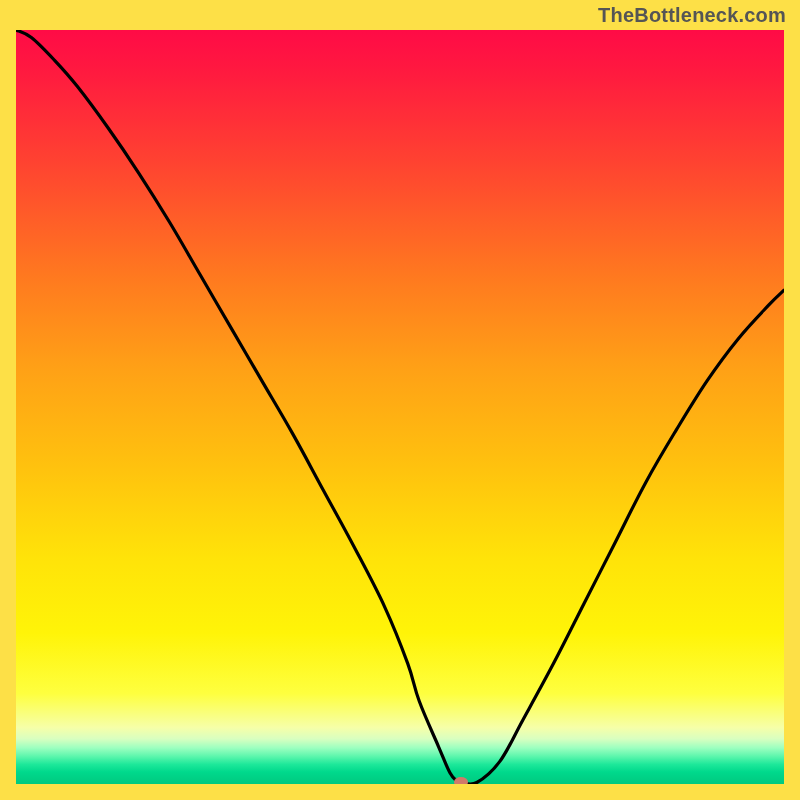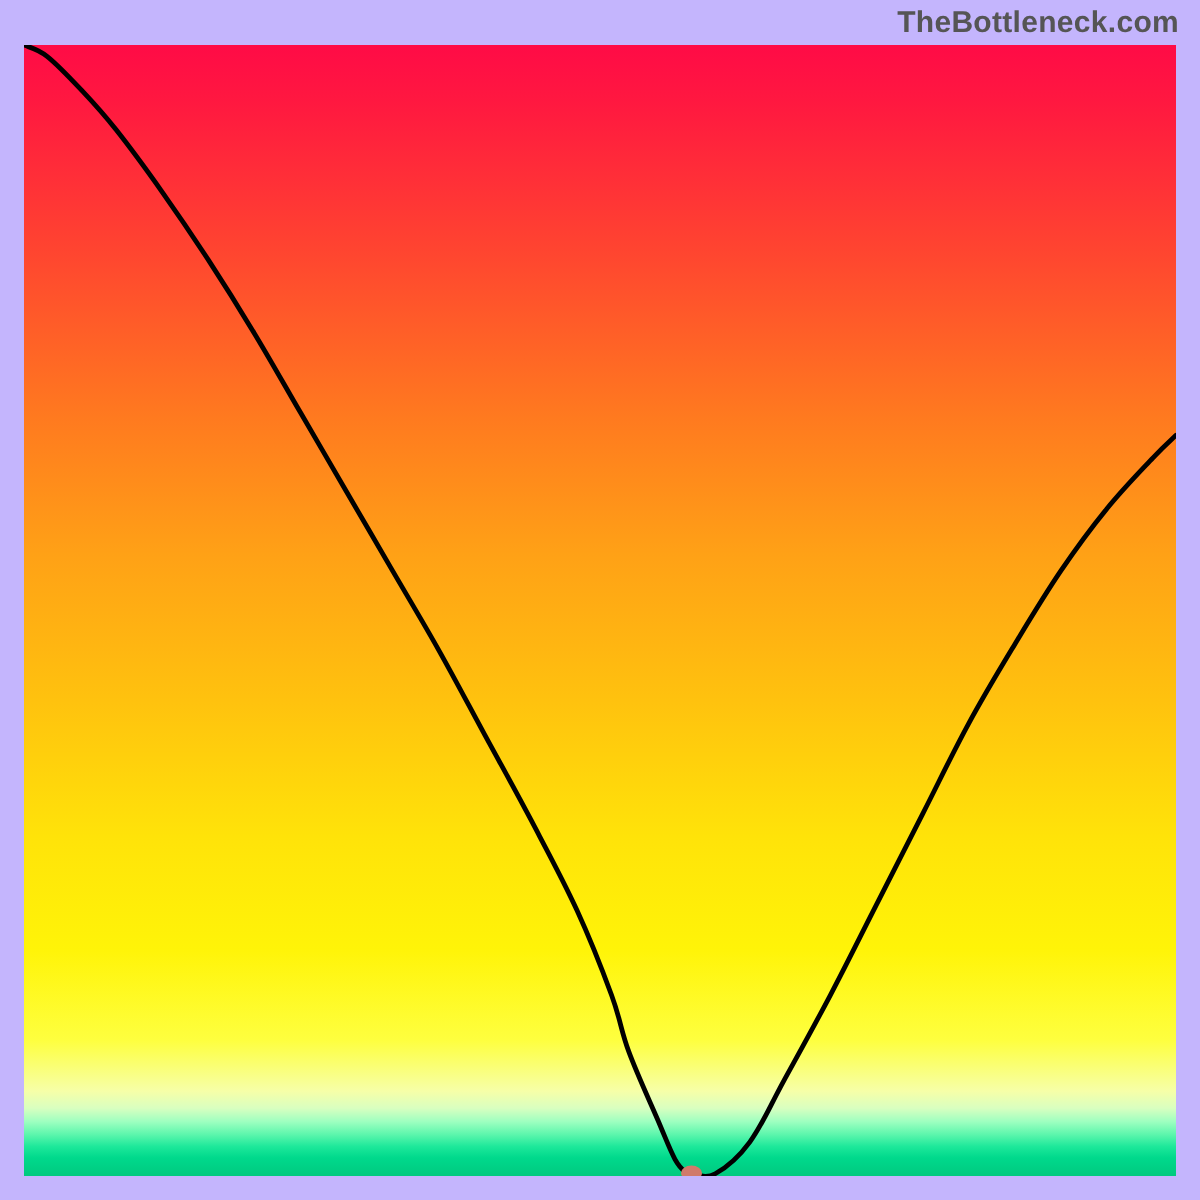--- a/index.html
+++ b/index.html
@@ -8,21 +8,21 @@
     width: 800px;
     height: 800px;
     background: #000;
     font-family: Arial, Helvetica, sans-serif;
     overflow: hidden;
   }
   .frame {
     position: relative;
     width: 800px;
     height: 800px;
-    background: #c4b5fd;
+    background: #fde047;
   }
   .watermark {
     position: absolute;
     top: 4px;
     right: 14px;
     color: #555;
     font-size: 20px;
     font-weight: 600;
     letter-spacing: 0.2px;
     z-index: 5;

